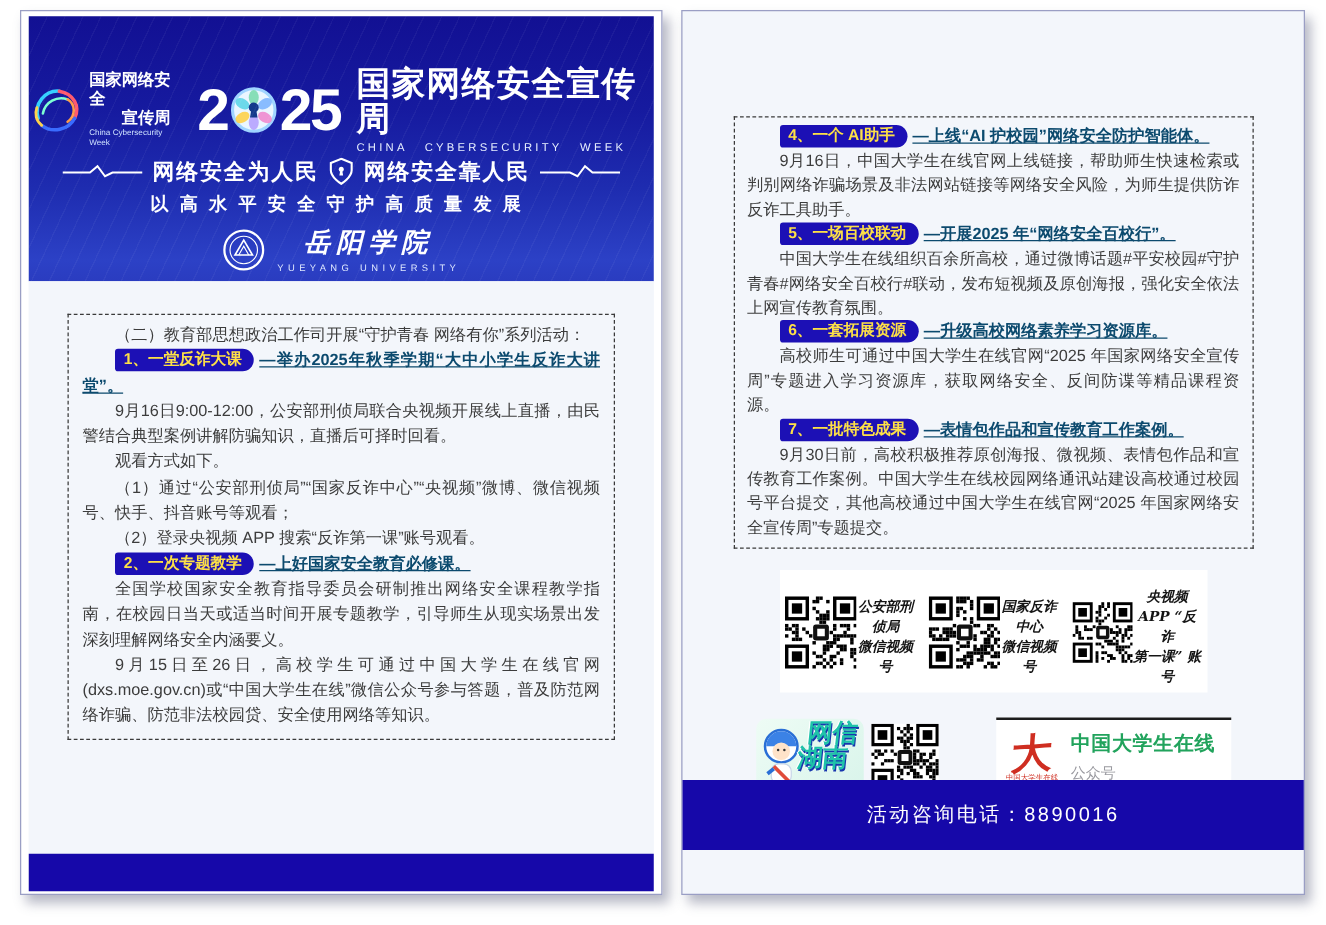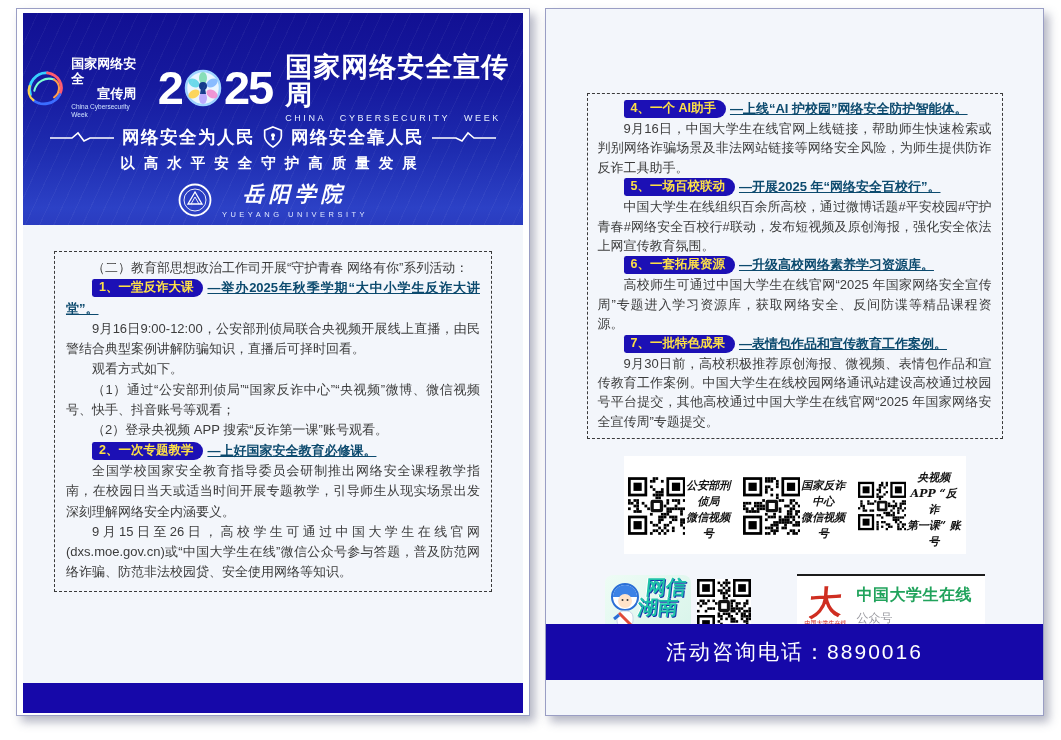--- a/index.html
+++ b/index.html
@@ -86,21 +86,21 @@
   }
   .cycu-mark{display:flex;flex-direction:column;align-items:center;line-height:1;}
   .cycu-da{font-family:"DejaVu Serif",serif;font-weight:bold;font-size:33px;color:#cf2e21;transform:skewX(-8deg) rotate(-4deg);}
   .cycu-tiny{font-size:6px;color:#cf2e21;margin-top:1px;white-space:nowrap;}
   .cycu-texts{display:flex;flex-direction:column;}
   .cycu-title{font-size:16px;font-weight:bold;color:#21a35c;letter-spacing:.5px;}
   .cycu-sub{font-size:12px;color:#9a9aa0;margin-top:4px;}
   .follow-cap{margin-top:14px;font-family:Liberation Sans, sans-serif;font-weight:bold;font-style:italic;font-size:12px;color:#141414;}
   .phone-bar{
     position:absolute;left:0;right:0;bottom:35px;height:56px;background:#1608a9;
-    display:flex;align-items:center;justify-content:center;color:#fff;font-size:21px;letter-spacing:2px;
+    display:flex;align-items:center;justify-content:center;color:#fff;font-size:16px;letter-spacing:2px;
   }
 </style>
 </head>
 <body>
 
 <div class="page page-left">
   <div class="poster">
 
     <div class="poster-header">
       <div class="brand-row">

